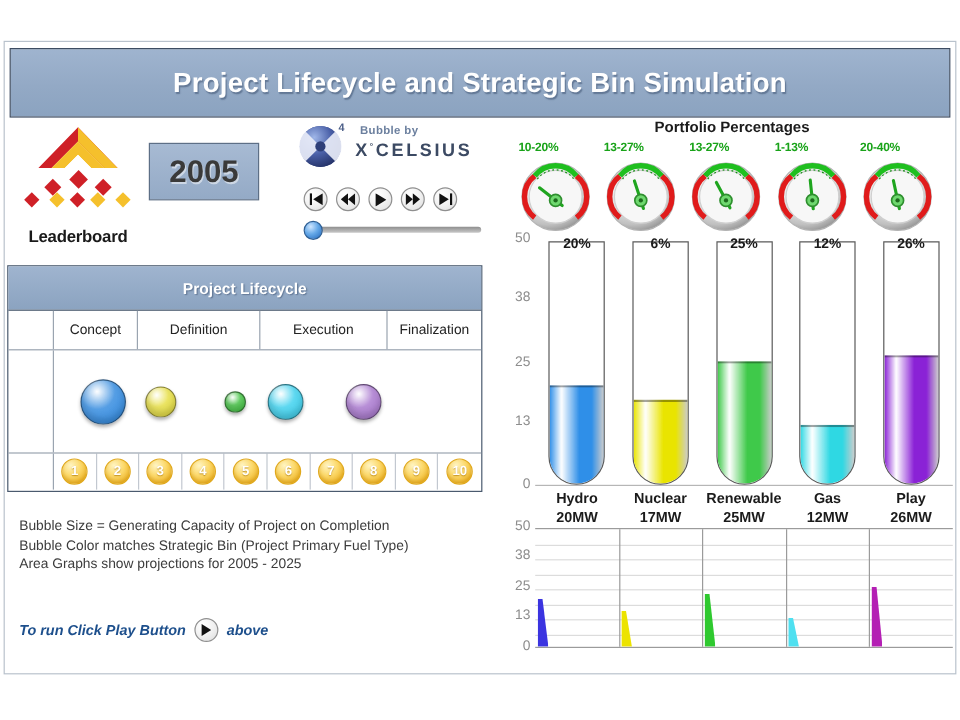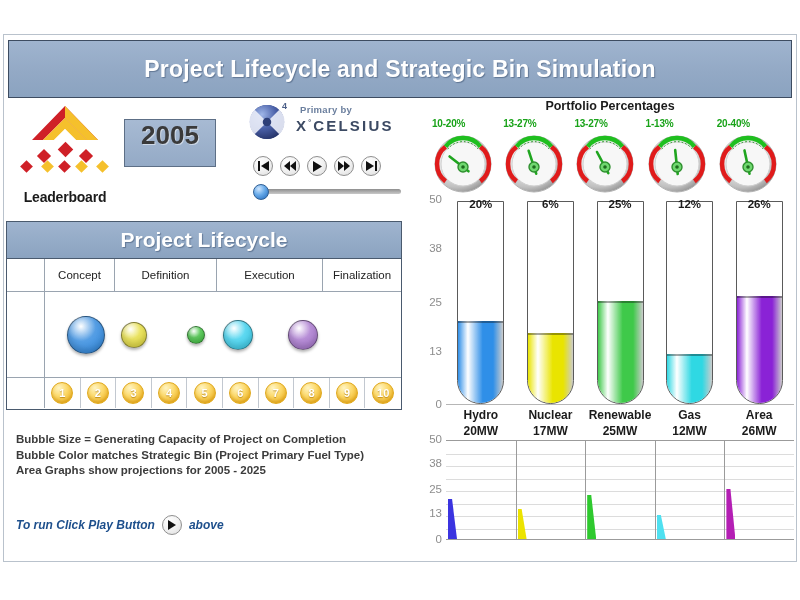--- a/index.html
+++ b/index.html
@@ -56,21 +56,21 @@
     font-size: 14px; font-weight: bold; color: #1a1a1a;
     letter-spacing: -.2px;
   }
 
   
   .yearbox {
     position: absolute; left: 124px; top: 119px;
     width: 92px; height: 48px;
     background: linear-gradient(180deg,#a7bad3 0%, #94aac6 100%);
     border: 1px solid #5d6f86;
-    display: flex; justify-content: center;
+    display: flex; align-items: center; justify-content: center;
   }
   .yearbox span {
     font-size: 26px; font-weight: bold; color: #3a3a3a;
     text-shadow: 1px 1px 0 rgba(255,255,255,.5);
   }
 
   
   .brand { position: absolute; left: 248px; top: 101px; width: 155px; height: 42px; }
   .brand .glyph { position:absolute; left:0; top:2px; width:38px; height:38px; }
   .brand .sup {
@@ -116,21 +116,21 @@
     position:absolute; left:6px; top:221px; width:396px; height:189px;
     border:1px solid #4a5a6e; background:#fff;
   }
   .plc-head {
     height:37px;
     background: linear-gradient(180deg,#9fb4cf 0%, #8ba3c0 100%);
     border-bottom:1px solid #4a5a6e;
     display:flex; align-items:center; justify-content:center;
   }
   .plc-head span {
-    color:#fff; font-size:21px; font-weight:bold;
+    color:#fff; font-size:13px; font-weight:bold;
     text-shadow:1px 1px 1px rgba(40,60,90,.45);
   }
   .plc-cols { display:flex; height:33px; border-bottom:1px solid #9aa4b0; }
   .plc-cols .gut { width:38px; border-right:1px solid #9aa4b0; }
   .plc-cols .c {
     border-right:1px solid #9aa4b0;
     display:flex; align-items:center; justify-content:center;
     font-size:11.5px; color:#232323;
   }
   .plc-cols .c:last-child { border-right:none; }
@@ -153,21 +153,21 @@
     width:22px; height:22px; border-radius:50%;
     background: radial-gradient(circle at 35% 25%, #fff4c2 0%, #fcd96b 42%, #f0b92e 78%, #e7a81f 100%);
     border:1px solid #e0a81c;
     box-shadow: inset 0 -2px 3px rgba(180,120,0,.35);
     display:flex; align-items:center; justify-content:center;
     font-size:11px; font-weight:bold; color:#ffffff;
     text-shadow: 0 1px 1px rgba(170,115,0,.7);
   }
 
   
-  .legend { position:absolute; left:16px; top:432px; width:386px;font-weight:bold; }
+  .legend { position:absolute; left:16px; top:432px; width:386px; }
   .legend div { font-size:11.5px; color:#3c3c3c; line-height:15.5px; }
 
   .runline { position:absolute; left:16px; top:515px; display:flex; align-items:center; gap:7px;font-style:italic; }
   .runline .rt { font-size:12px; font-weight:bold; color:#1d4f8c; }
   .runline .rbtn {
     width:20px; height:20px; border-radius:50%;
     background: radial-gradient(circle at 35% 28%, #ffffff 0%, #f2f2f2 48%, #dcdcdc 100%);
     border:1px solid #8f8f8f;
     display:flex; align-items:center; justify-content:center; cursor:pointer;
   }
@@ -268,21 +268,21 @@
           <stop offset="0%" stop-color="#9fb6e8"></stop>
           <stop offset="55%" stop-color="#4a60a8"></stop>
           <stop offset="100%" stop-color="#27356b"></stop>
         </radialGradient>
       </defs>
       <path d="M7 7 L20 20 L7 33 A18 18 0 0 1 7 7 Z" fill="#e8ecf7" opacity=".92"></path>
       <path d="M33 7 L20 20 L33 33 A18 18 0 0 0 33 7 Z" fill="#e8ecf7" opacity=".92"></path>
       <circle cx="20" cy="20" r="4.5" fill="#2e3f78"></circle>
     </svg>
     <span class="sup">4</span>
-    <span class="powered">Primary by</span>
+    <span class="powered">Bubble by</span>
     <span class="xcel"><span>X</span><span class="deg">°</span><span>CELSIUS</span></span>
   </div>
 
   <div class="transport">
     <div class="tbtn">
       <svg width="11" height="10" viewBox="0 0 11 10">
         <rect x="0" y="0" width="2" height="10" fill="#111"></rect>
           <polygon points="11,0 11,10 3,5" fill="#111"></polygon>
       </svg>
     </div>
@@ -539,21 +539,21 @@
         <div class="tube" style="left: 289.7px; height: 203px;">
           <div class="fill" style="height: 106.6px; background: linear-gradient(90deg, rgb(138, 34, 214) 0%, rgba(255, 255, 255, 0.667) 22%, rgb(138, 34, 214) 55%, rgb(138, 34, 214) 78%, rgba(0, 0, 0, 0.2) 100%); border-top: 2px solid rgba(0, 0, 0, 0.35);"></div>
         </div>
         <div class="pct" style="left: 278.2px;">26%</div>
       </div>
     <div class="xlabs" id="tcXlabs">
         <div class="xlab" style="left: -5.2px;"><span>Hydro</span><span class="mw">20MW</span></div>
         <div class="xlab" style="left: 64.4px;"><span>Nuclear</span><span class="mw">17MW</span></div>
         <div class="xlab" style="left: 134px;"><span>Renewable</span><span class="mw">25MW</span></div>
         <div class="xlab" style="left: 203.6px;"><span>Gas</span><span class="mw">12MW</span></div>
-        <div class="xlab" style="left: 273.2px;"><span>Area</span><span class="mw">26MW</span></div>
+        <div class="xlab" style="left: 273.2px;"><span>Play</span><span class="mw">26MW</span></div>
       </div>
   </div>
 
   <div class="areachart">
     <div class="ac-axis" id="acAxis">
         <div class="lab" style="top: 93px;">0</div>
         <div class="lab" style="top: 67px;">13</div>
         <div class="lab" style="top: 43px;">25</div>
         <div class="lab" style="top: 17px;">38</div>
         <div class="lab" style="top: -7px;">50</div>

